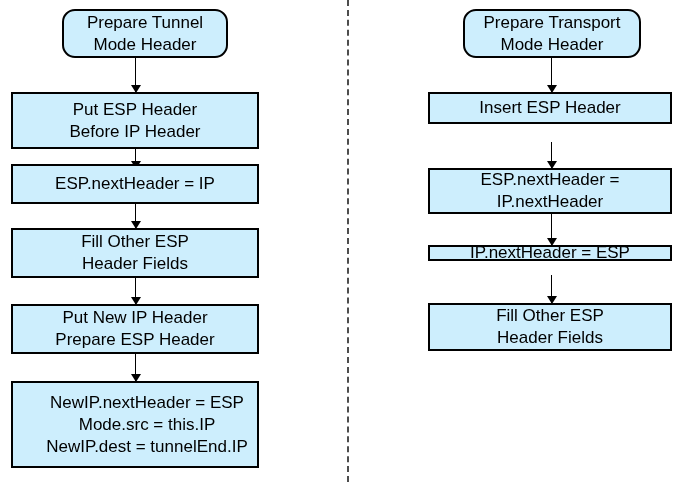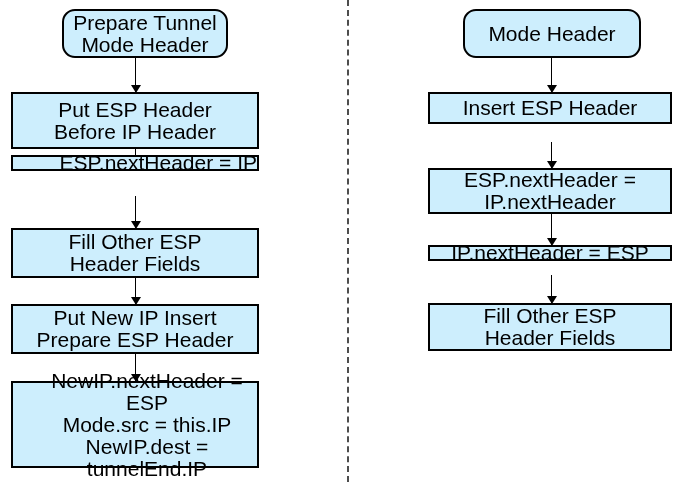--- a/index.html
+++ b/index.html
@@ -29,21 +29,21 @@
     border-left: 2px dashed #4d4d4d;
   }
 
   
   .node {
     position: absolute;
     box-sizing: border-box;
     background: #cdeefd;
     border: 2px solid #000000;
     color: #000000;
-    font-size: 21px;
+    font-size: 17px;
     line-height: 22px;
     text-align: center;
     display: flex;
     flex-direction: column;
     align-items: center;
     justify-content: center;
     white-space: pre-line;
     letter-spacing: 0px;
   }
   .node.terminator {
@@ -87,34 +87,34 @@
       <span class="head"></span>
     </div>
     <div class="arrow" style="left: 135px; top: 278px; height: 26px;">
       <span class="head"></span>
     </div>
     <div class="arrow" style="left: 135px; top: 354px; height: 27px;">
       <span class="head"></span>
     </div>
     <div class="node terminator" style="left: 62px; top: 9px; width: 166px; height: 49px;"><span class="line">Prepare Tunnel</span><span class="line">Mode Header</span></div>
     <div class="node" style="left: 11px; top: 92px; width: 248px; height: 57px; justify-content: center;"><span class="line">Put ESP Header</span><span class="line">Before IP Header</span></div>
-    <div class="node" style="left: 11px; top: 155px; width: 248px; height: 16px; align-items: flex-end;"><span class="line">ESP.nextHeader = IP</span></div>
+    <div class="node" style="left: 11px; top: 164px; width: 248px; height: 40px;"><span class="line">ESP.nextHeader = IP</span></div>
     <div class="node" style="left: 11px; top: 228px; width: 248px; height: 50px;"><span class="line">Fill Other ESP</span><span class="line">Header Fields</span></div>
-    <div class="node" style="left: 11px; top: 304px; width: 248px; height: 50px;"><span class="line">Put New IP Insert</span><span class="line">Prepare ESP Header</span></div>
+    <div class="node" style="left: 11px; top: 304px; width: 248px; height: 50px;"><span class="line">Put New IP Header</span><span class="line">Prepare ESP Header</span></div>
     <div class="node" style="left: 11px; top: 381px; width: 248px; height: 87px; padding-left: 24px;"><span class="line">NewIP.nextHeader = ESP</span><span class="line">Mode.src = this.IP</span><span class="line">NewIP.dest = tunnelEnd.IP</span></div>
     <div class="arrow" style="left: 551px; top: 58px; height: 34px;">
       <span class="head"></span>
     </div>
     <div class="arrow" style="left: 551px; top: 142px; height: 26px;">
       <span class="head"></span>
     </div>
     <div class="arrow" style="left: 551px; top: 214px; height: 31px;">
       <span class="head"></span>
     </div>
     <div class="arrow" style="left: 551px; top: 275px; height: 28px;">
       <span class="head"></span>
     </div>
-    <div class="node terminator" style="left: 463px; top: 9px; width: 178px; height: 49px;"><span class="line">Mode Header</span></div>
+    <div class="node terminator" style="left: 463px; top: 9px; width: 178px; height: 49px;"><span class="line">Prepare Transport</span><span class="line">Mode Header</span></div>
     <div class="node" style="left: 428px; top: 92px; width: 244px; height: 32px;"><span class="line">Insert ESP Header</span></div>
     <div class="node" style="left: 428px; top: 168px; width: 244px; height: 46px; justify-content: center;"><span class="line">ESP.nextHeader =</span><span class="line">IP.nextHeader</span></div>
     <div class="node" style="left: 428px; top: 245px; width: 244px; height: 16px;"><span class="line">IP.nextHeader = ESP</span></div>
     <div class="node" style="left: 428px; top: 303px; width: 244px; height: 48px;"><span class="line">Fill Other ESP</span><span class="line">Header Fields</span></div>
   </div>
 
 </body></html>

